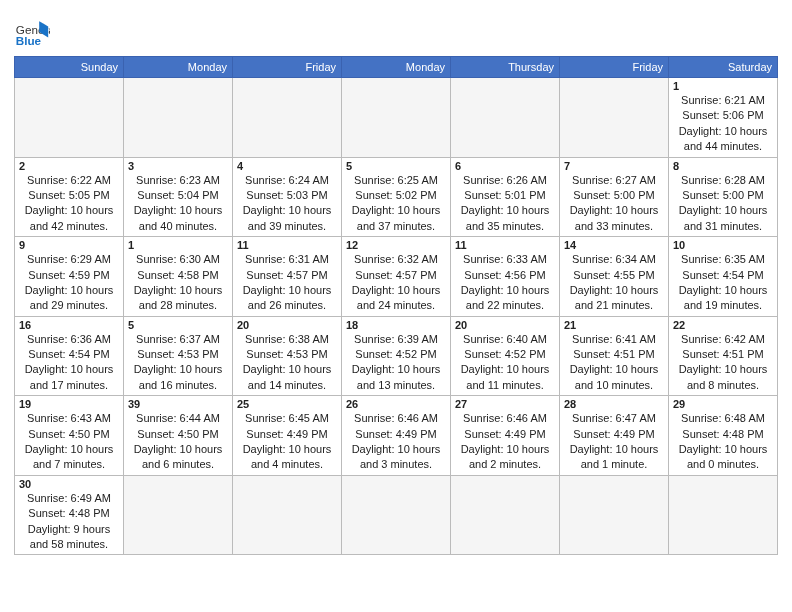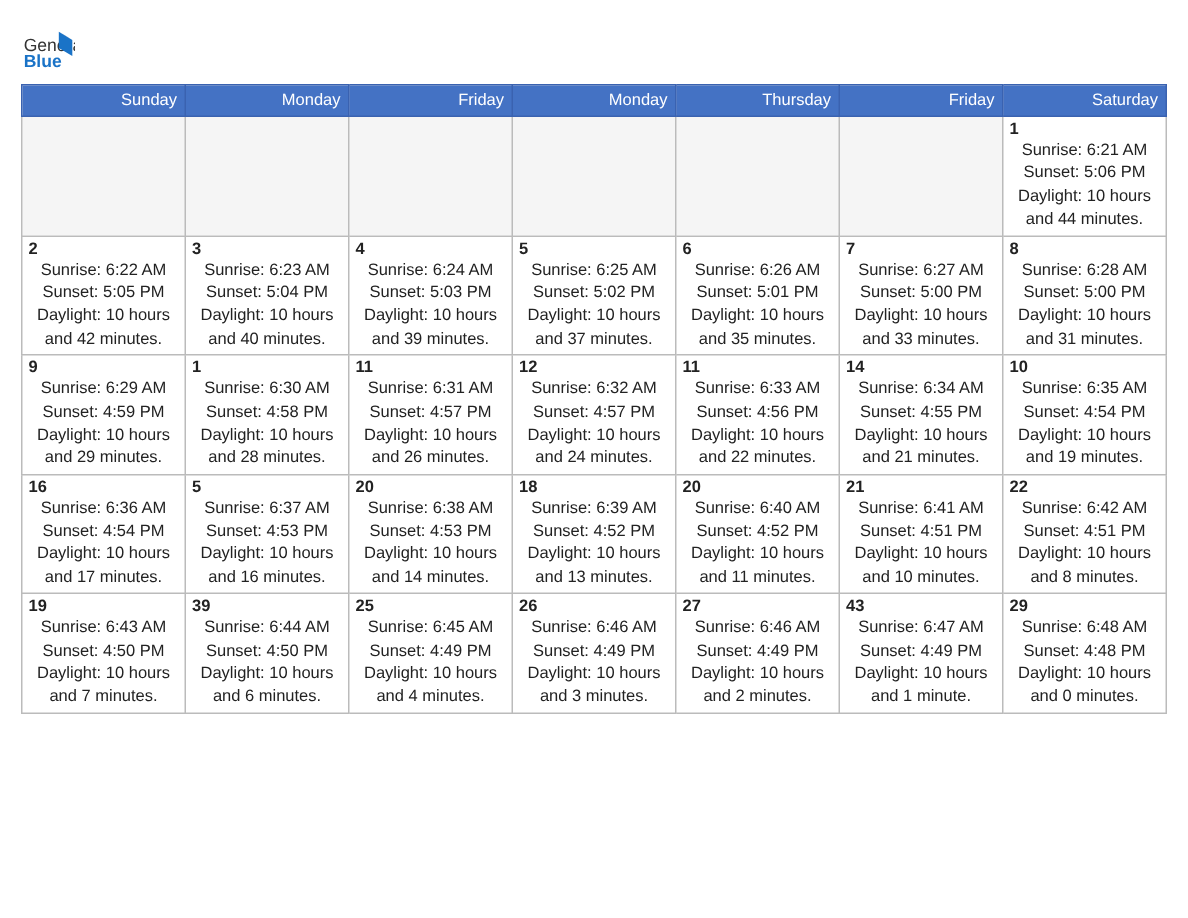--- a/index.html
+++ b/index.html
@@ -237,23 +237,35 @@
           </td>
           <td>
             <span class="day-number">26</span>
             <div class="day-info">Sunrise: 6:46 AM<br>Sunset: 4:49 PM<br>Daylight: 10 hours and 3 minutes.</div>
           </td>
           <td>
             <span class="day-number">27</span>
             <div class="day-info">Sunrise: 6:46 AM<br>Sunset: 4:49 PM<br>Daylight: 10 hours and 2 minutes.</div>
           </td>
           <td>
-            <span class="day-number">43</span>
+            <span class="day-number">28</span>
             <div class="day-info">Sunrise: 6:47 AM<br>Sunset: 4:49 PM<br>Daylight: 10 hours and 1 minute.</div>
           </td>
           <td>
             <span class="day-number">29</span>
             <div class="day-info">Sunrise: 6:48 AM<br>Sunset: 4:48 PM<br>Daylight: 10 hours and 0 minutes.</div>
           </td>
+        </tr>
+        <tr class="row-last">
+          <td>
+            <span class="day-number">30</span>
+            <div class="day-info">Sunrise: 6:49 AM<br>Sunset: 4:48 PM<br>Daylight: 9 hours and 58 minutes.</div>
+          </td>
+          <td class="empty"></td>
+          <td class="empty"></td>
+          <td class="empty"></td>
+          <td class="empty"></td>
+          <td class="empty"></td>
+          <td class="empty"></td>
         </tr>
       </tbody>
   </table>
 </div>
 
 </body></html>

